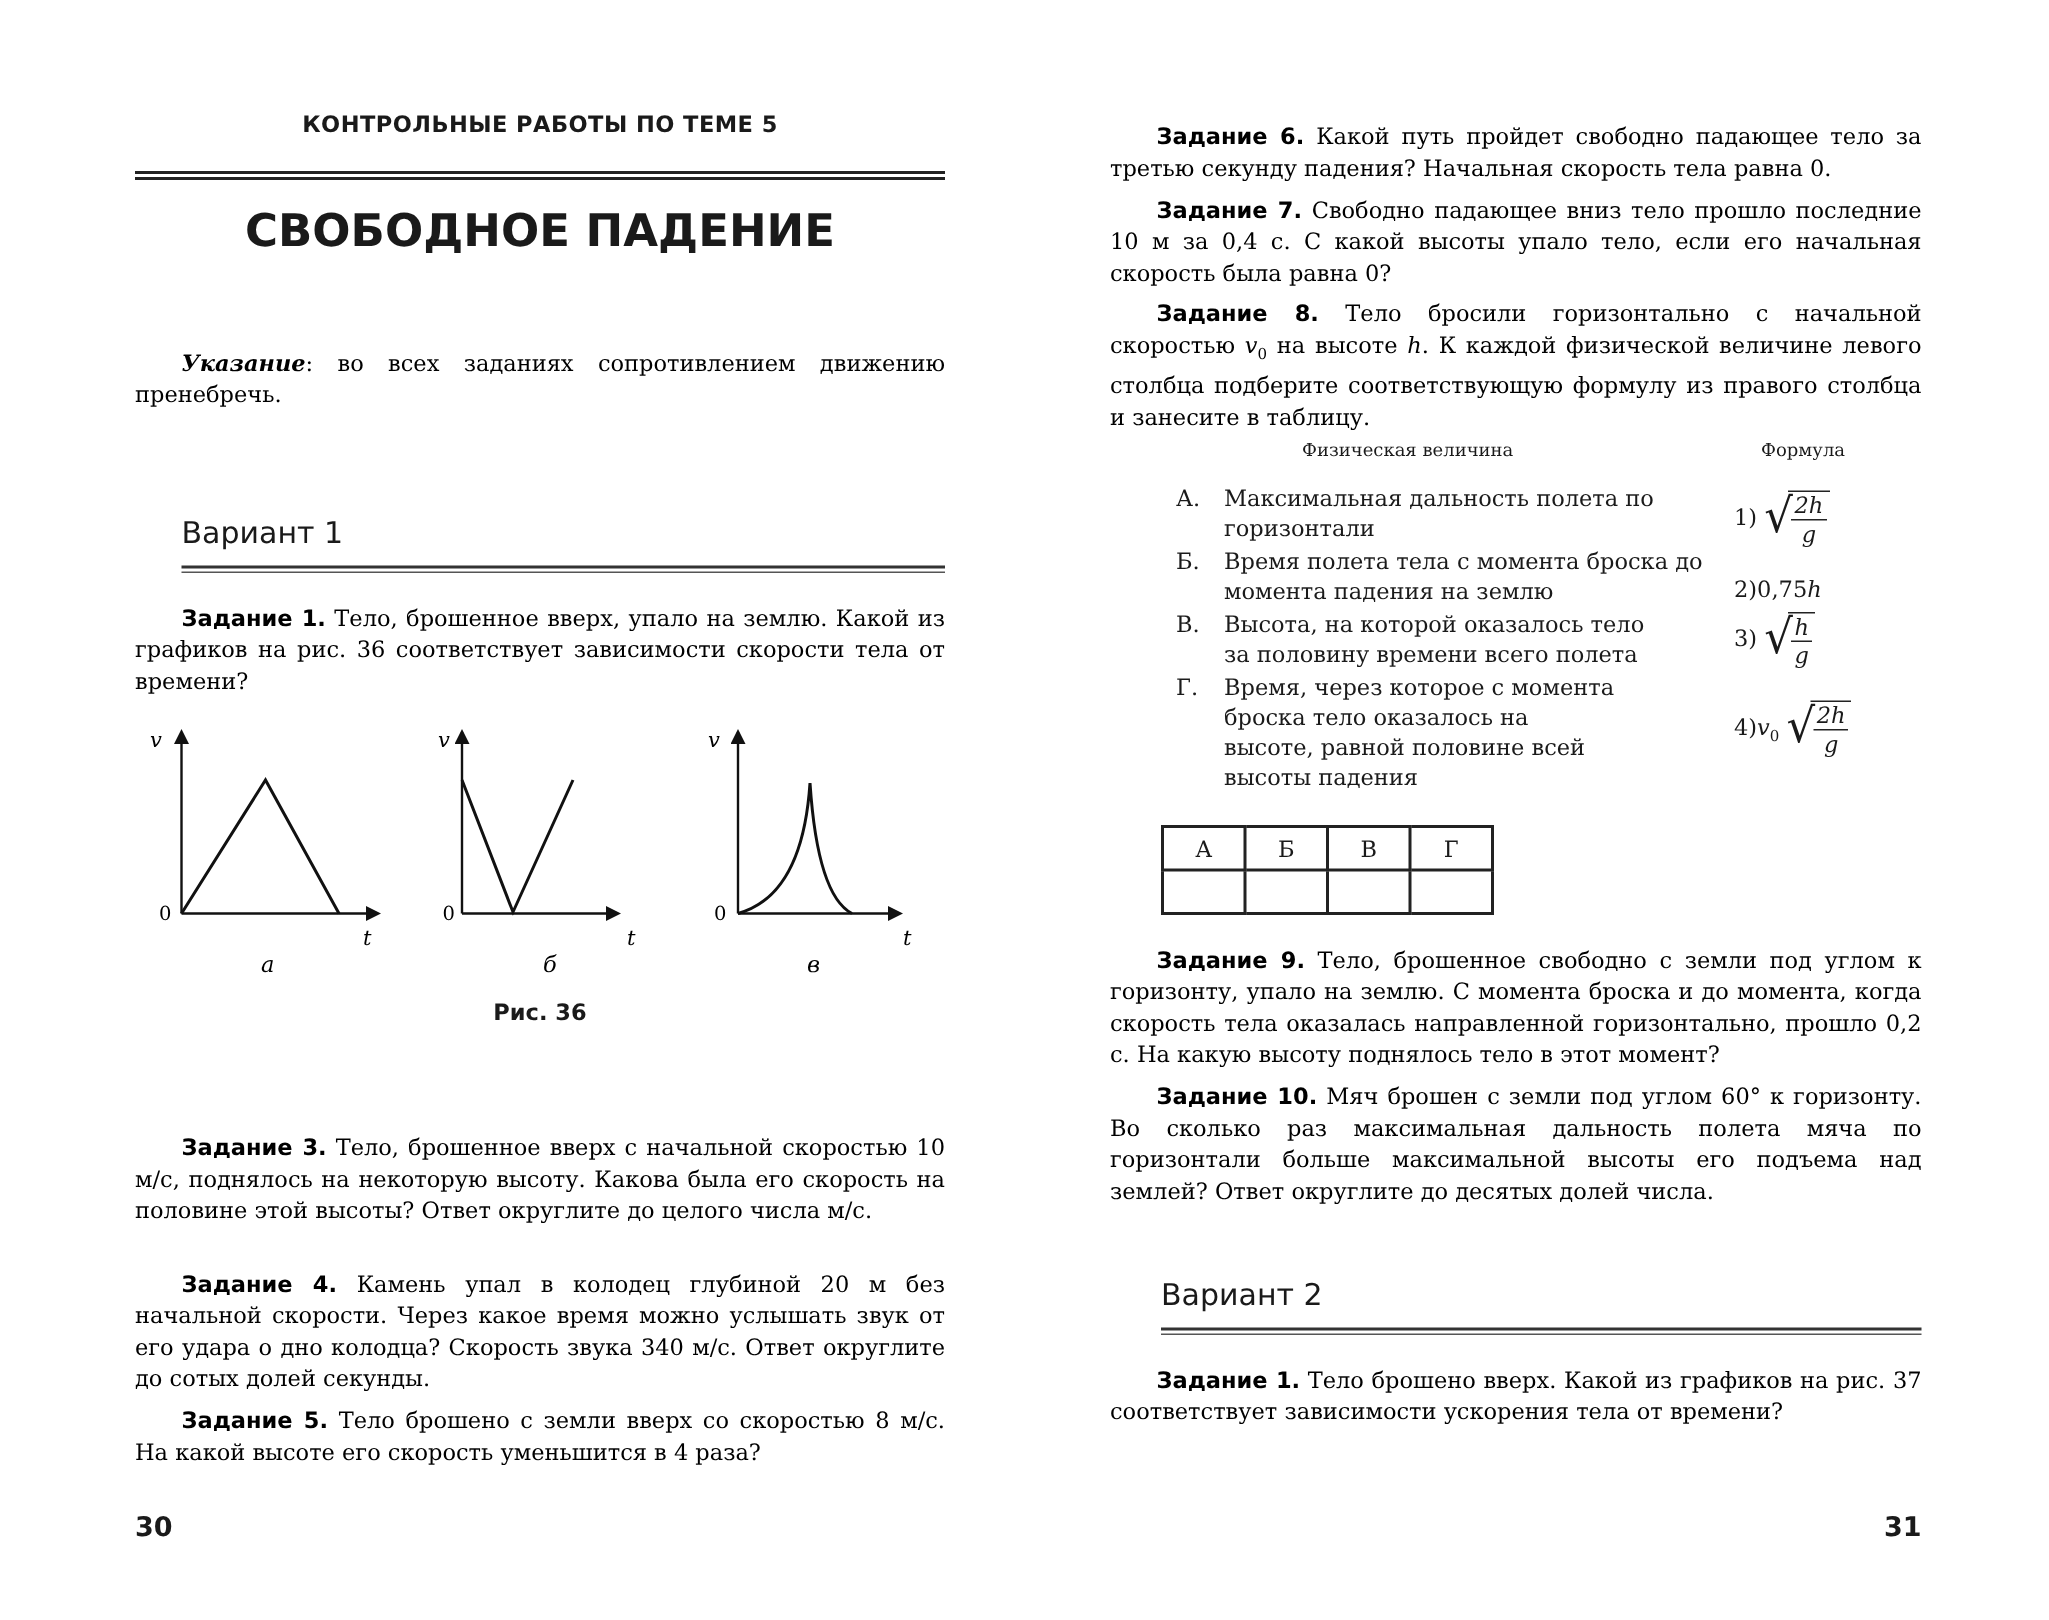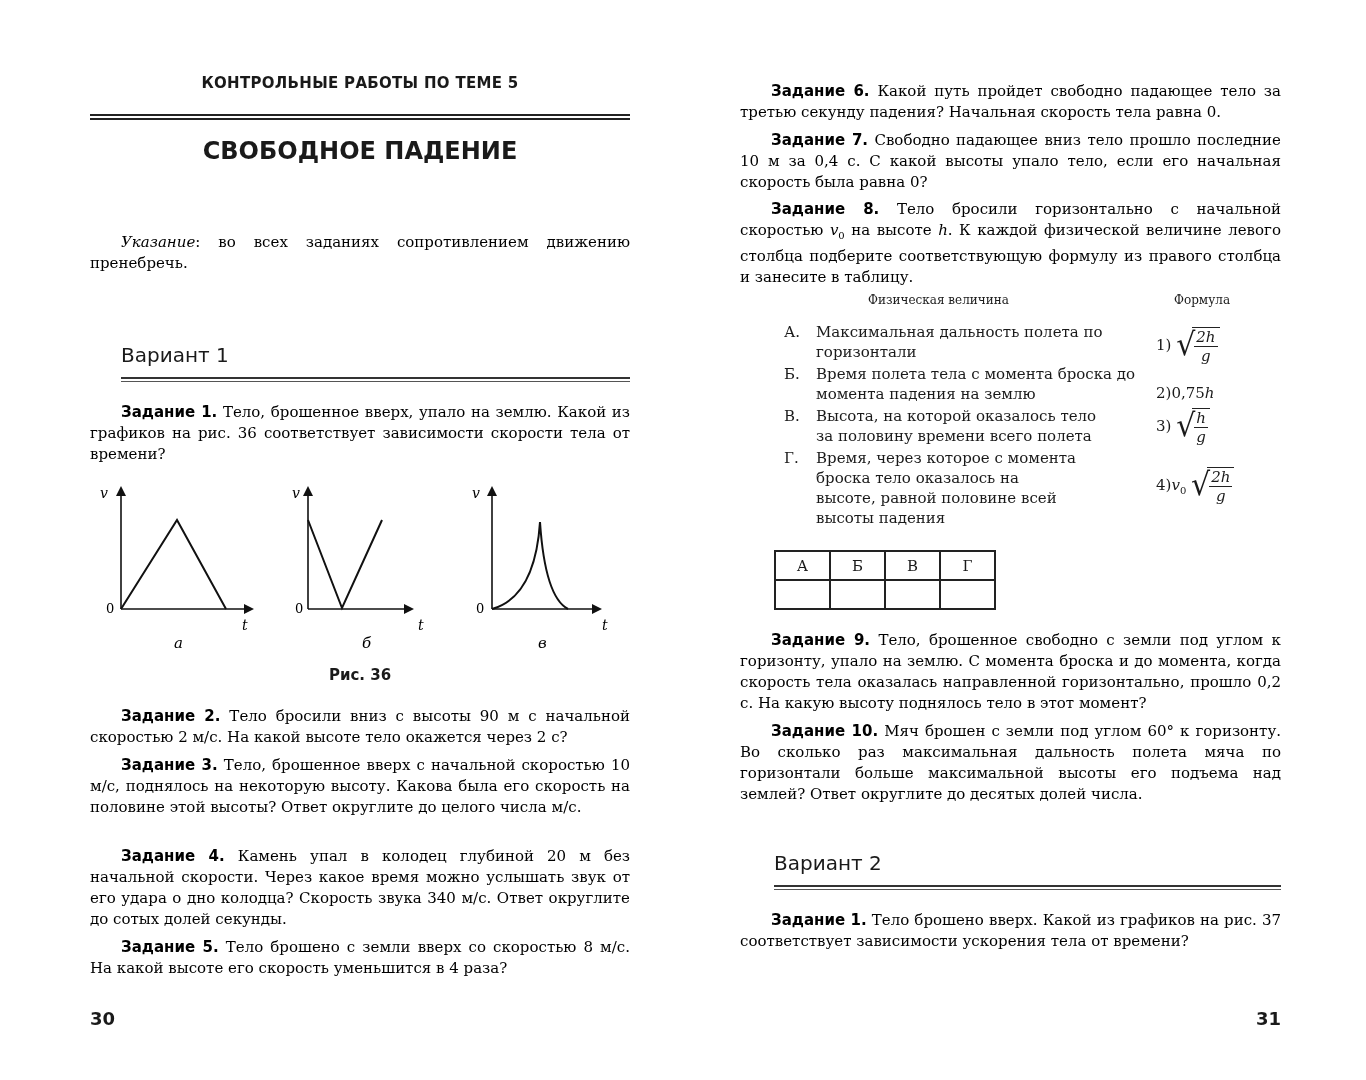--- a/index.html
+++ b/index.html
@@ -6,26 +6,26 @@
   html, body { width: 1366px; height: 1080px; background: #ffffff; overflow: hidden; }
   body { position: relative; color: #1a1a1a; font-family: "DejaVu Serif", "Liberation Serif", serif; }
   .page { position: absolute; top: 0; height: 1080px; }
   #page-left { left: 90px; width: 540px; }
   #page-right { left: 740px; width: 541px; }
   .abs { position: absolute; }
 
   .h-topic { top: 74px; left: 0; width: 540px; text-align: center; font-family: "DejaVu Sans", sans-serif; font-weight: bold; font-size: 15px; letter-spacing: 0.3px; }
   .rule-double { left: 0; width: 540px; height: 6px; border-top: 2px solid #222; border-bottom: 2px solid #222; }
   .rule-thick { height: 5px; border-top: 2px solid #333; border-bottom: 1.5px solid #555; }
-  .h-section { top: 137px; left: 0; width: 540px; text-align: center; font-family: "DejaVu Sans", sans-serif; font-weight: bold; font-size: 24px; }
+  .h-section { top: 137px; left: 0; width: 540px; text-align: center; font-family: "DejaVu Sans", sans-serif; font-weight: bold; font-size: 30px; }
   .para { font-size: 15px; line-height: 21px; text-align: justify; color: #000000; }
   .para .indent { display: inline-block; width: 31px; }
   .task-label { font-family: "DejaVu Sans", sans-serif; font-weight: bold; }
   .variant { font-family: "DejaVu Sans", sans-serif; font-weight: normal; font-size: 20px; }
-  .note-label { font-style: italic; }
+  .note-label { font-style: italic; font-weight: bold; }
 
   .graphs { top: 482px; left: 0; width: 540px; height: 180px; }
   .graphs svg { position: absolute; left: 0; top: 0; }
   .fig-caption { top: 666px; left: 0; width: 540px; text-align: center; font-family: "DejaVu Sans", sans-serif; font-weight: bold; font-size: 15px; }
   .page-num { font-family: "DejaVu Sans", sans-serif; font-weight: bold; font-size: 18px; top: 1008px; }
 
   .match-head { font-size: 12px; }
   .match-item { font-size: 15px; line-height: 20px; }
   .match-letter { position: absolute; left: 0; }
   .match-text { position: absolute; left: 32px; width: 320px; }
@@ -95,23 +95,20 @@
       <text x="272" y="166" font-family="DejaVu Serif, serif" font-style="italic" font-size="15">б</text>
 
       <text x="382" y="16" font-family="DejaVu Serif, serif" font-style="italic" font-size="14">v</text>
       <text x="386" y="131" font-family="DejaVu Serif, serif" font-size="13">0</text>
       <text x="512" y="148" font-family="DejaVu Serif, serif" font-style="italic" font-size="14">t</text>
       <text x="448" y="166" font-family="DejaVu Serif, serif" font-style="italic" font-size="15">в</text>
     </svg>
   </div>
   <div class="abs fig-caption">Рис. 36</div>
 
-  <div class="abs para" style="top:706px; left:0; width:540px;">
-    <span class="indent"></span><span class="task-label">Задание 2.</span><span> Тело бросили вниз с высоты 90 м с начальной скоростью 2 м/с. На какой высоте тело окажется через 2 с?</span>
-  </div>
   <div class="abs para" style="top:755px; left:0; width:540px;">
     <span class="indent"></span><span class="task-label">Задание 3.</span><span> Тело, брошенное вверх с начальной скоростью 10 м/с, поднялось на некоторую высоту. Какова была его скорость на половине этой высоты? Ответ округлите до целого числа м/с.</span>
   </div>
   <div class="abs para" style="top:846px; left:0; width:540px;">
     <span class="indent"></span><span class="task-label">Задание 4.</span><span> Камень упал в колодец глубиной 20 м без начальной скорости. Через какое время можно услышать звук от его удара о дно колодца? Скорость звука 340 м/с. Ответ округлите до сотых долей секунды.</span>
   </div>
   <div class="abs para" style="top:937px; left:0; width:540px;">
     <span class="indent"></span><span class="task-label">Задание 5.</span><span> Тело брошено с земли вверх со скоростью 8 м/с. На какой высоте его скорость уменьшится в 4 раза?</span>
   </div>
 

